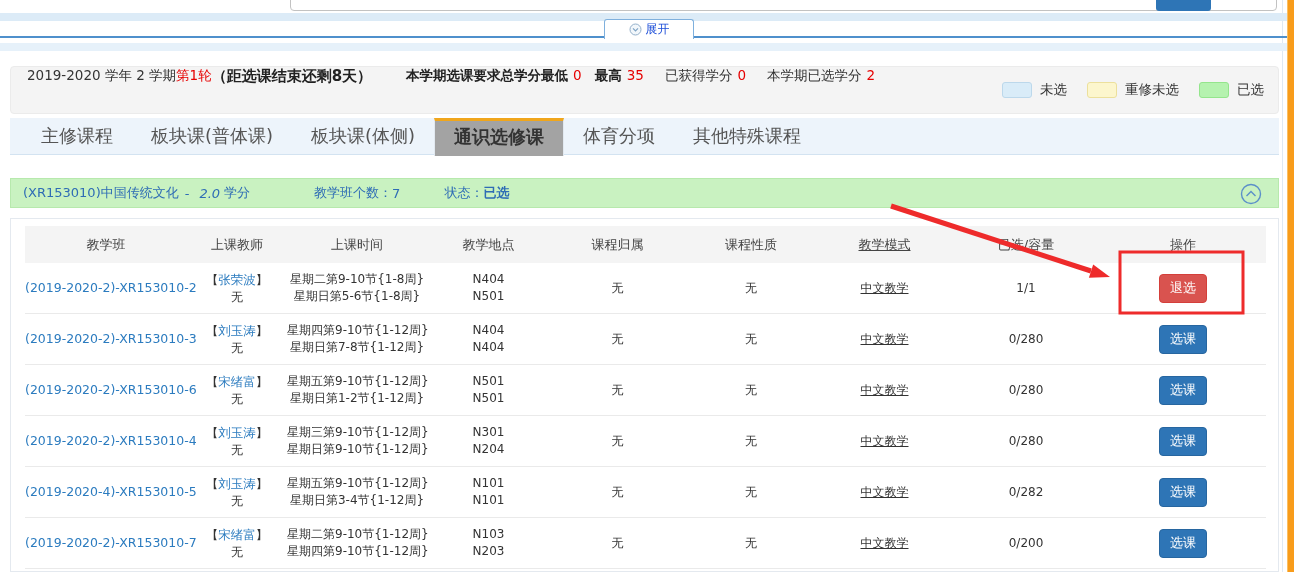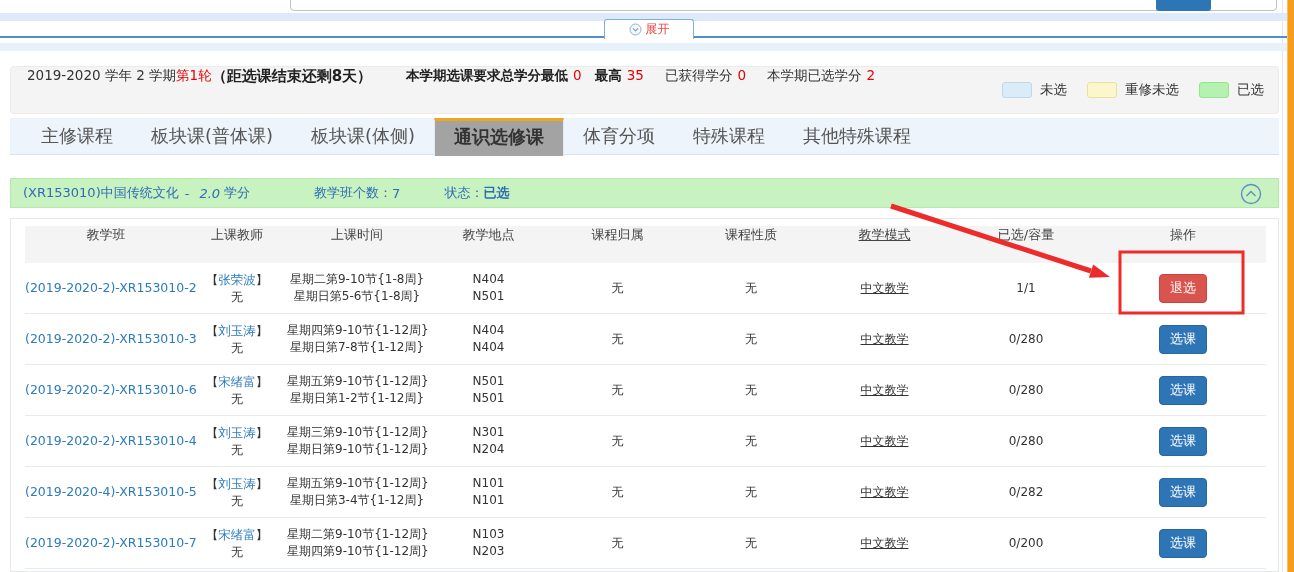--- a/index.html
+++ b/index.html
@@ -14,21 +14,21 @@
   .page-right-border { left:1282px; top:0; width:1px; height:572px; background:#dfe9f3; z-index:0; }
   .search-frag { left:290px; top:-8px; width:987px; height:19px; background:#fff; border:1px solid #c2c2c2; border-radius:4px; z-index:1; }
   .search-btn-frag { left:1156px; top:-7px; width:55px; height:18px; background:var(--select-button,#2e75b6); border-radius:3px; z-index:2; }
   .strip1 { left:0; top:13px; width:1287px; height:8px; background:#dcebf7; }
   .blue-line { left:0; top:36px; width:1287px; height:2px; background:#4f90cc; }
   .strip2 { left:0; top:43px; width:1287px; height:8px; background:#e6f1fa; }
   .expand-tab {
     left:604px; top:19px; width:90px; height:20px; z-index:3;
     background:#fff; border:1px solid #7fb0dd; border-bottom:none;
     border-radius:3px 3px 0 0; display:flex; align-items:center; justify-content:center;
-    gap:4px; color:#ef4444; font-size:12px; cursor:pointer;
+    gap:4px; color:#1d4ed8; font-size:12px; cursor:pointer;
   }
 
   
   .info-panel { left:10px; top:66px; width:1269px; height:48px; background:#f4f4f4; border:1px solid #ebebeb; border-radius:4px; z-index:1; }
   .info-line { position:absolute; left:16px; top:0; height:46px; display:flex; align-items:flex-start; white-space:nowrap; font-size:13.5px; color:#333; }
   .red-num { color:var(--red-text,#e60000); margin:0 5px; }
   .round-red { color:var(--red-text,#e60000); }
   .countdown { font-weight:bold; font-size:15px; color:#222; }
   .req-label { font-weight:bold; font-size:13.5px; color:#222; margin-left:34px; }
   .max-label { font-weight:bold; font-size:13.5px; color:#222; margin-left:8px; }
@@ -51,21 +51,21 @@
   .course-credits { font-style:italic; margin:0 4px; }
   .course-sep { margin:0 6px; }
   .course-count-label { margin-left:64px; }
   .course-status-label { margin-left:44px; }
   .course-status-value { font-weight:bold; }
   .collapse-icon { position:absolute; right:16px; top:4px; width:22px; height:22px; cursor:pointer; }
 
   
   .table-panel { left:10px; top:218px; width:1269px; height:354px; background:#fff; border:1px solid #e4e9ef; z-index:1; }
   .ctable { position:absolute; left:14px; top:7px; width:1241px; }
-  .thead { display:flex; align-items:flex-start; height:37px; background:#f4f4f4; font-size:13px; color:#444; }
+  .thead { display:flex; align-items:center; height:37px; background:#f4f4f4; font-size:13px; color:#444; }
   .tr { display:flex; align-items:center; height:51px; border-bottom:1px solid #eaeaea; font-size:12px; color:#333; }
   .th,.td { text-align:center; line-height:17px; white-space:nowrap; }
   .c0{width:162px;} .c1{width:100px;} .c2{width:140px;} .c3{width:123px;}
   .c4{width:135px;} .c5{width:132px;} .c6{width:135px;text-decoration:underline;} .c7{width:148px;} .c8{width:166px;}
   .link { color:var(--link-blue,#2b7bbf); text-decoration:none; font-size:12.5px; cursor:pointer; }
   .br { color:#333; }
   .btn { width:48px; height:29px; border-radius:4px; color:#fff; font-size:13px; border:1px solid transparent; cursor:pointer; font-family:inherit; }
   .btn.select { background:var(--select-button,#2e75b6); border-color:#2766a0; }
   .btn.withdraw { background:var(--withdraw-button,#d9534f); border-color:#d43f3a; }
 
@@ -122,21 +122,20 @@
       </div>
     </div>
 </div>
 
 <div class="abs tab-bar">
     <div class="tab">主修课程</div>
     <div class="tab">板块课(普体课)</div>
     <div class="tab">板块课(体侧)</div>
     <div class="tab active">通识选修课</div>
     <div class="tab">体育分项</div>
-    <div class="tab">特殊课程</div>
     <div class="tab">其他特殊课程</div>
   </div>
 
 <div class="abs course-bar">
   <span>(XR153010)中国传统文化</span>
   <span class="course-sep">-</span>
   <span class="course-credits">2.0</span>
   <span>学分</span>
   <span class="course-count-label">教学班个数：</span>
   <span>7</span>

